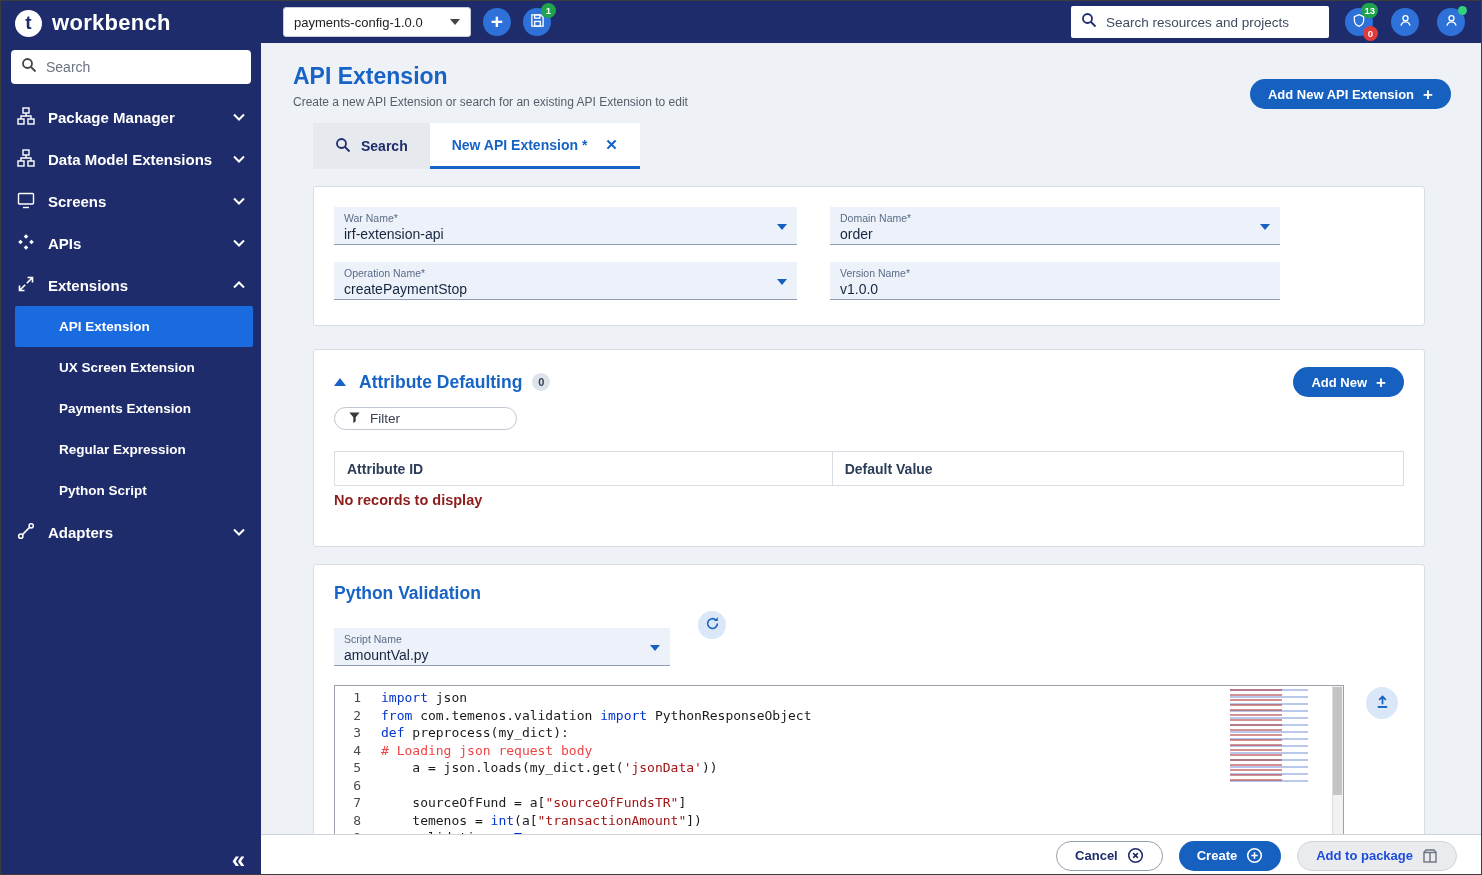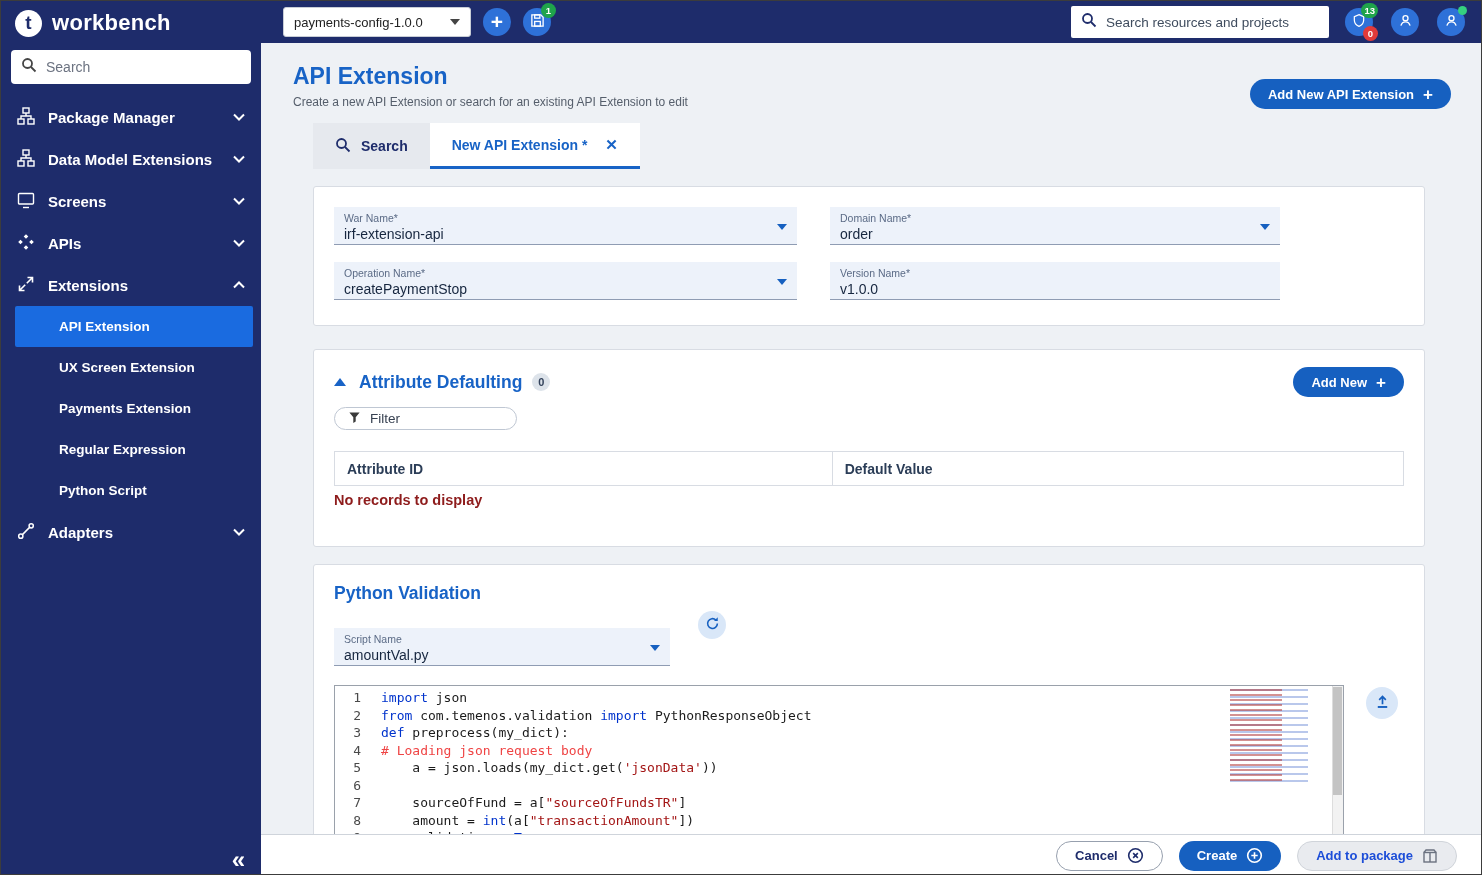--- a/index.html
+++ b/index.html
@@ -388,21 +388,21 @@
             <div class="code-line">
               <span class="ln">6</span>
               <span class="lc"></span>
             </div>
             <div class="code-line">
               <span class="ln">7</span>
               <span class="lc"><span class="tok-p">    sourceOfFund = a[</span><span class="tok-str">"sourceOfFundsTR"</span><span class="tok-p">]</span></span>
             </div>
             <div class="code-line">
               <span class="ln">8</span>
-              <span class="lc"><span class="tok-p">    amount = </span><span class="tok-kw">int</span><span class="tok-p">(a[</span><span class="tok-str">"transactionAmount"</span><span class="tok-p">])</span></span>
+              <span class="lc"><span class="tok-p">    temenos = </span><span class="tok-kw">int</span><span class="tok-p">(a[</span><span class="tok-str">"transactionAmount"</span><span class="tok-p">])</span></span>
             </div>
             <div class="code-line">
               <span class="ln">9</span>
               <span class="lc"><span class="tok-p">    validation = </span><span class="tok-kw">True</span></span>
             </div>
           </div>
         <div class="minimap"></div>
         <div class="editor-scrollbar">
           <div class="scroll-thumb"></div>
         </div>

